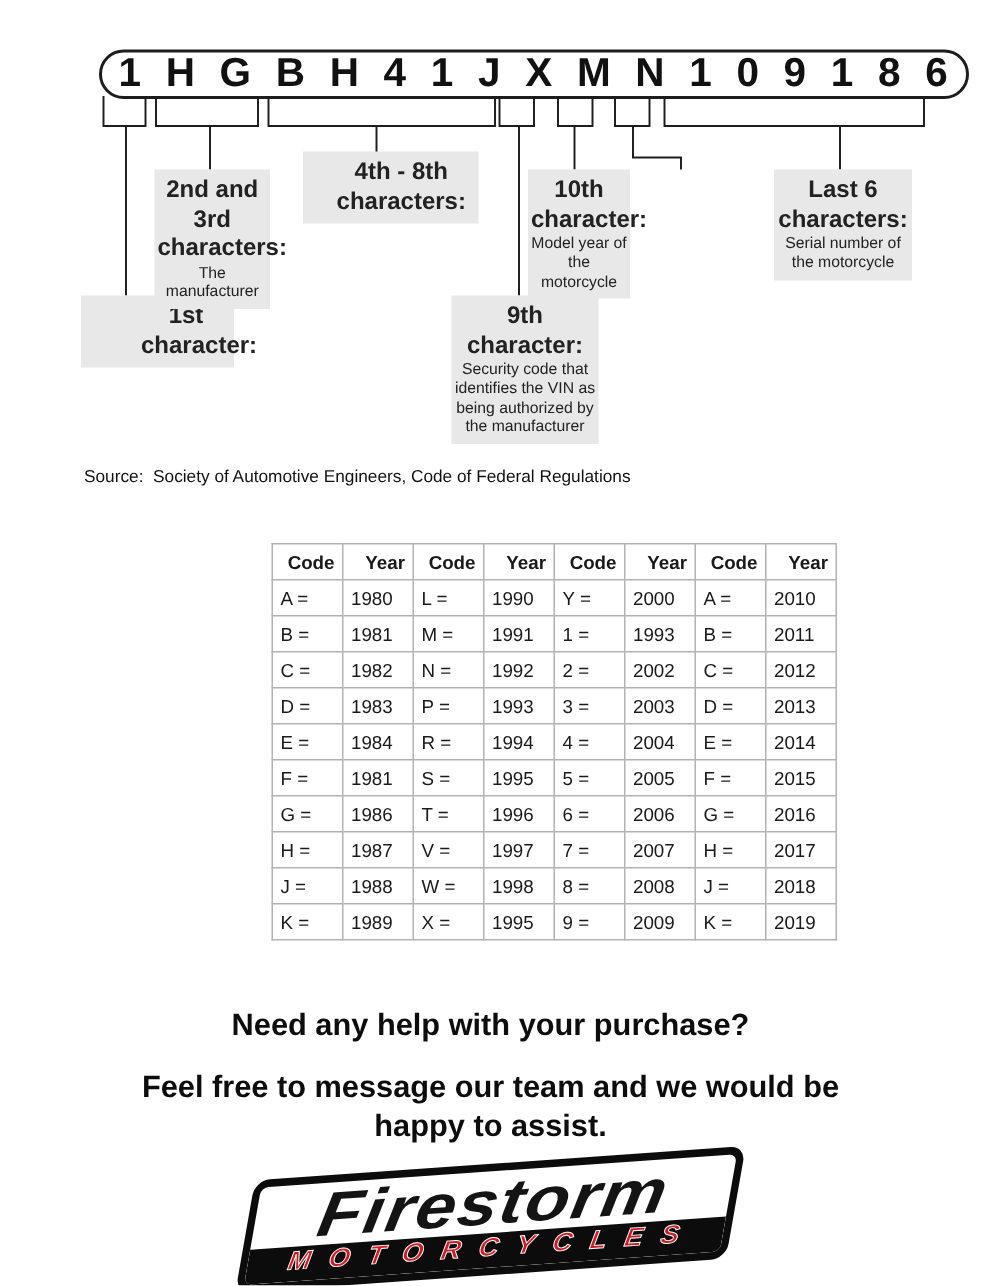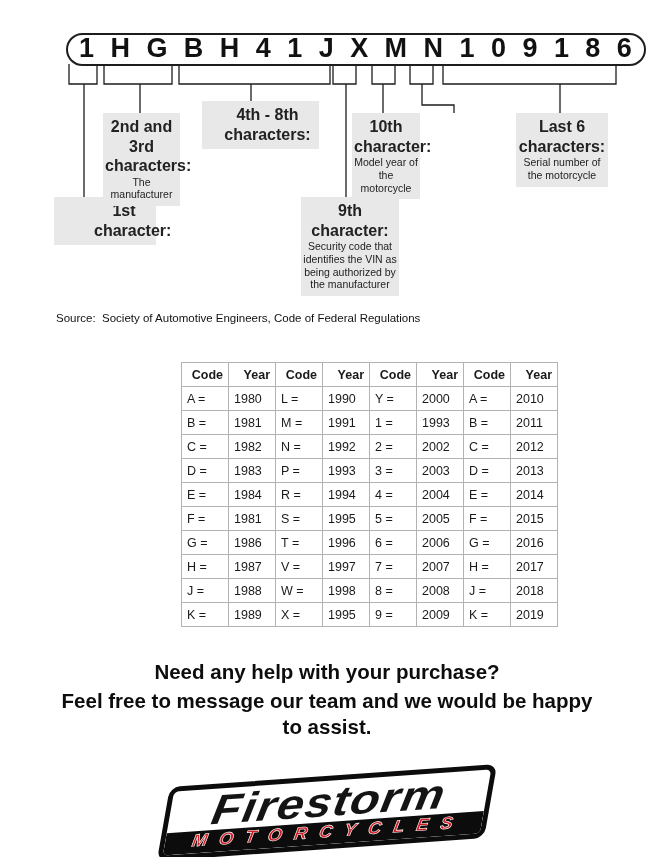--- a/index.html
+++ b/index.html
@@ -55,21 +55,21 @@
   .year-table th { font-weight:bold; text-align:right; }
   .year-table td.code-cell { text-align:left; }
   .year-table td.year-cell { text-align:left; }
 
   
   .help {
     position:absolute; top:655px; left:50%; transform:translateX(-50%);
     width:540px; text-align:center; font-size:20.5px; font-weight:bold;
     line-height:1.24; color:#0d0d0d;
   }
-  .help p { margin:4px; }
+  .help p { margin:16px; }
 
   
   .logo {
     position:absolute; top:776px; left:50%;
     transform:translateX(-50%) rotate(-4deg);
   }
   .logo-inner {
     transform:skewX(-14deg); border:5px solid #0c0c0c; border-radius:10px;
     overflow:hidden; background:#fff; width:318px;
   }

